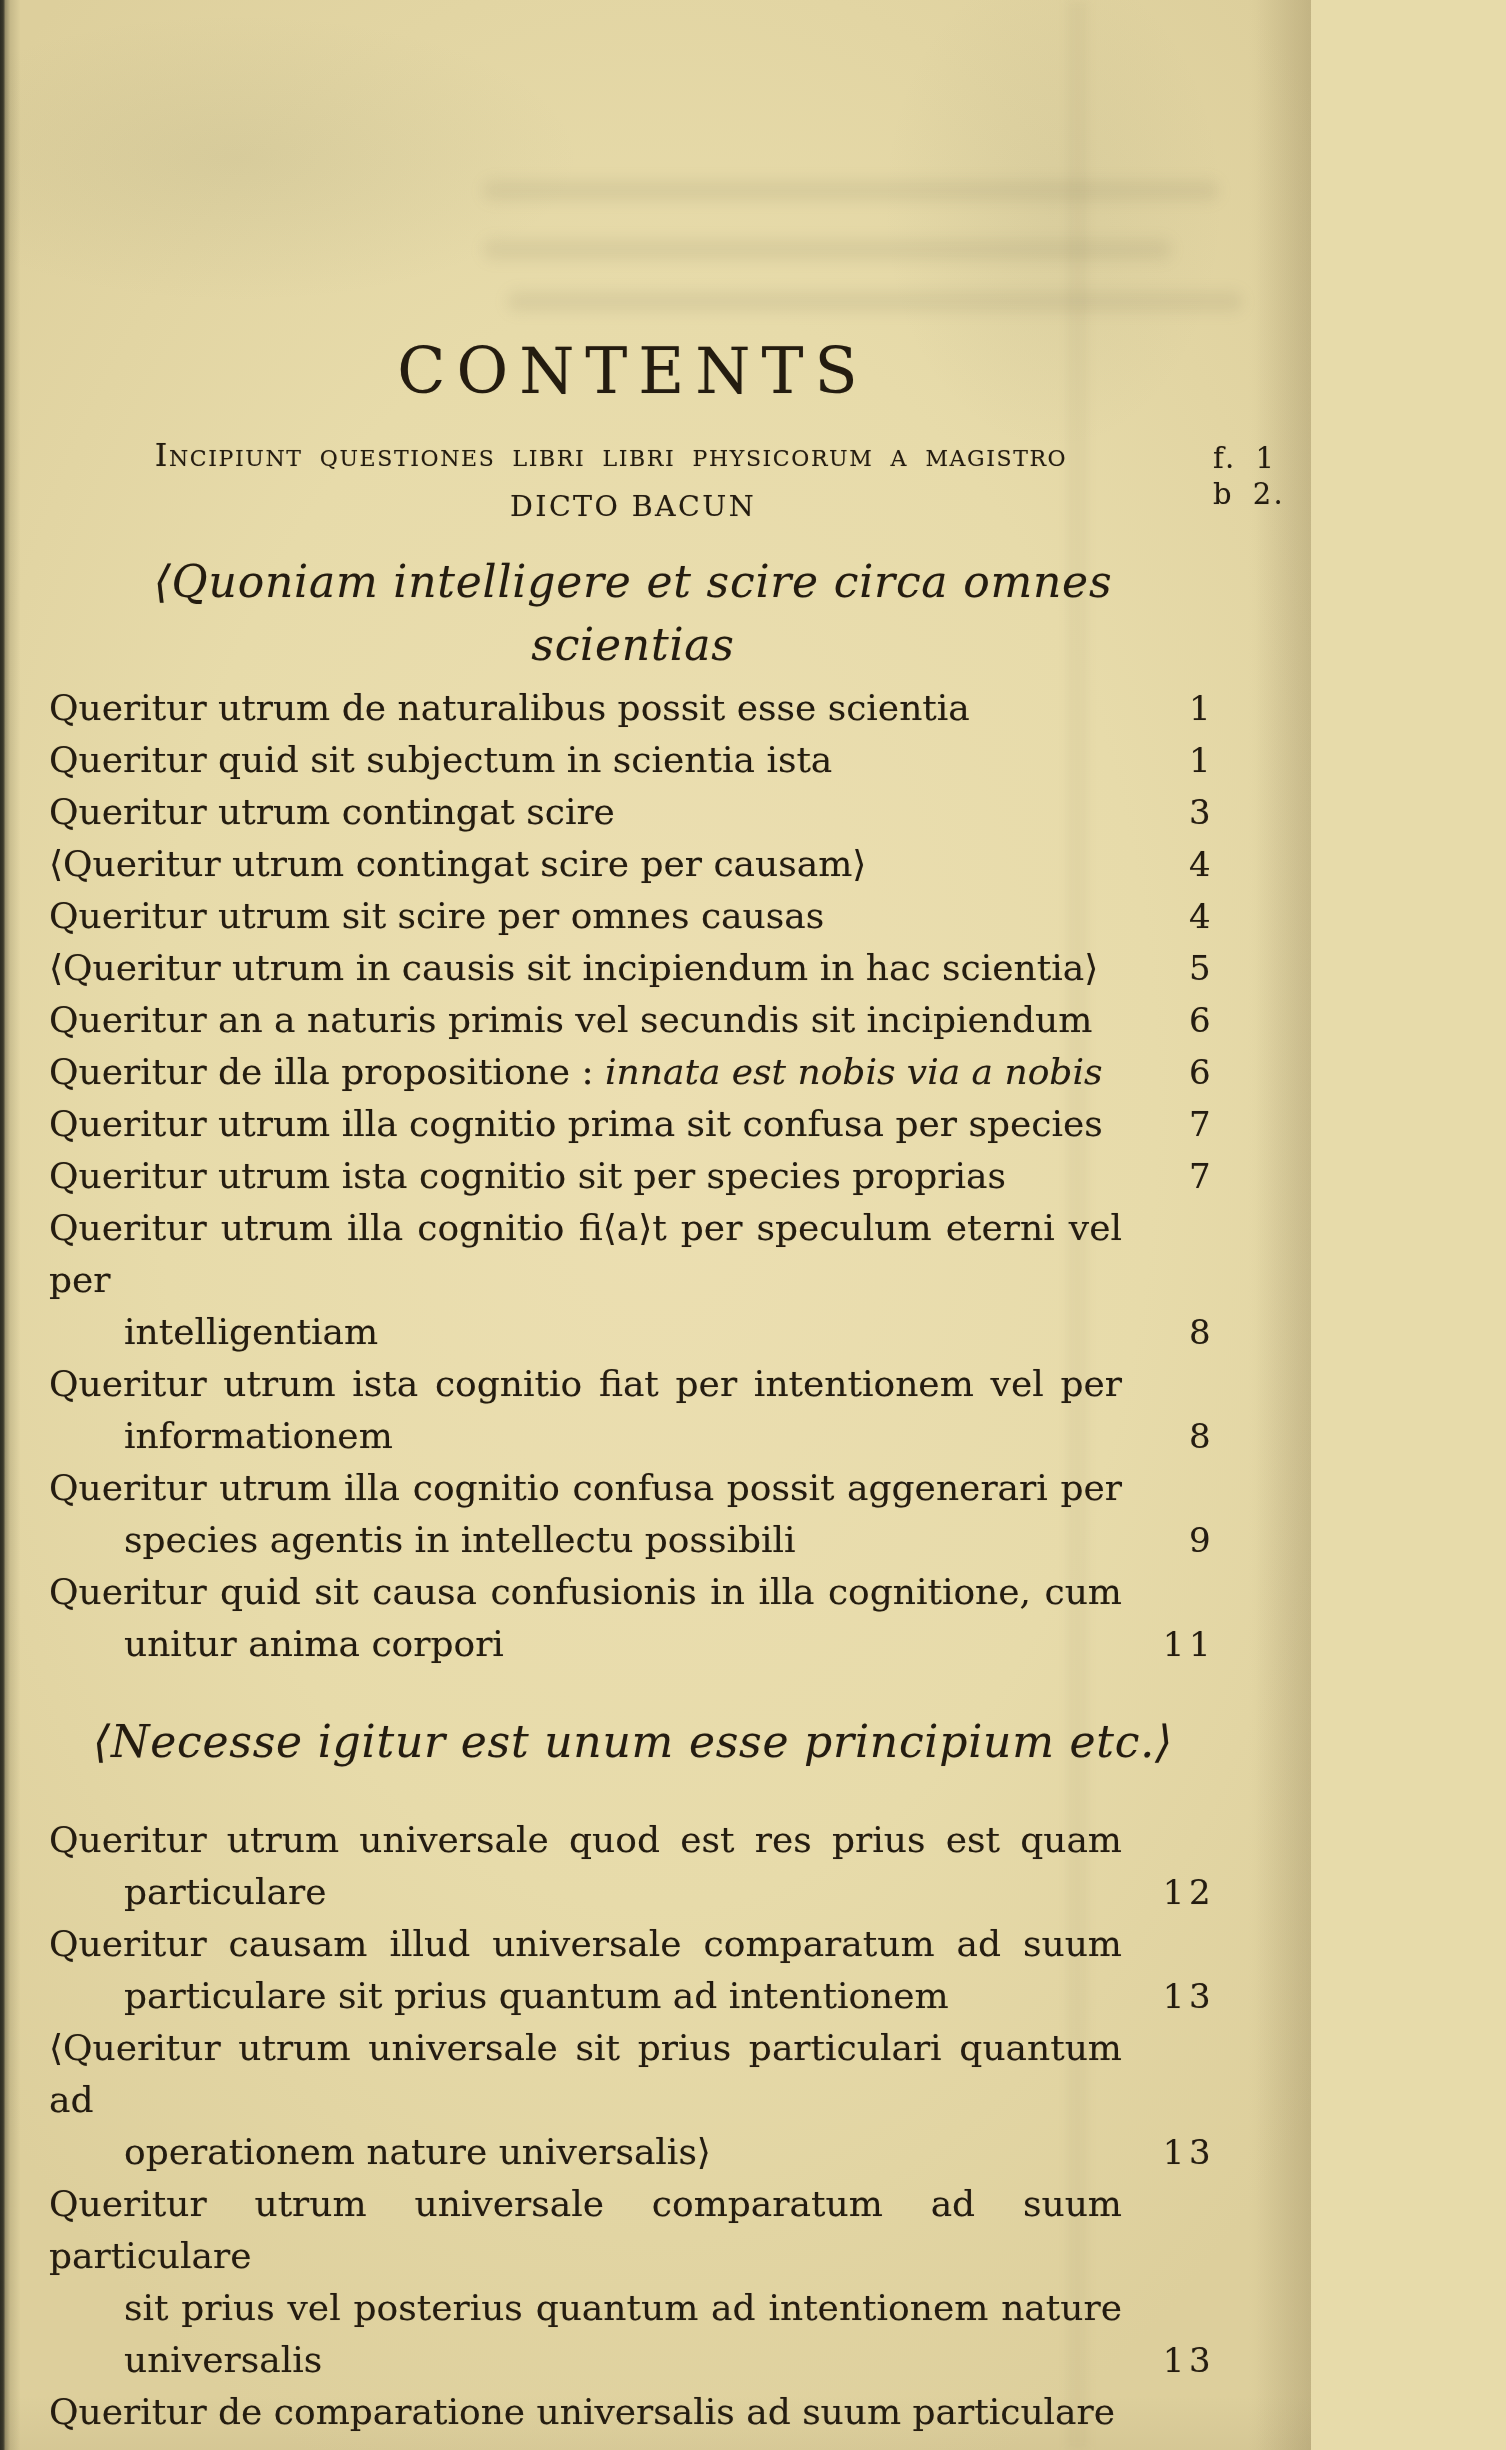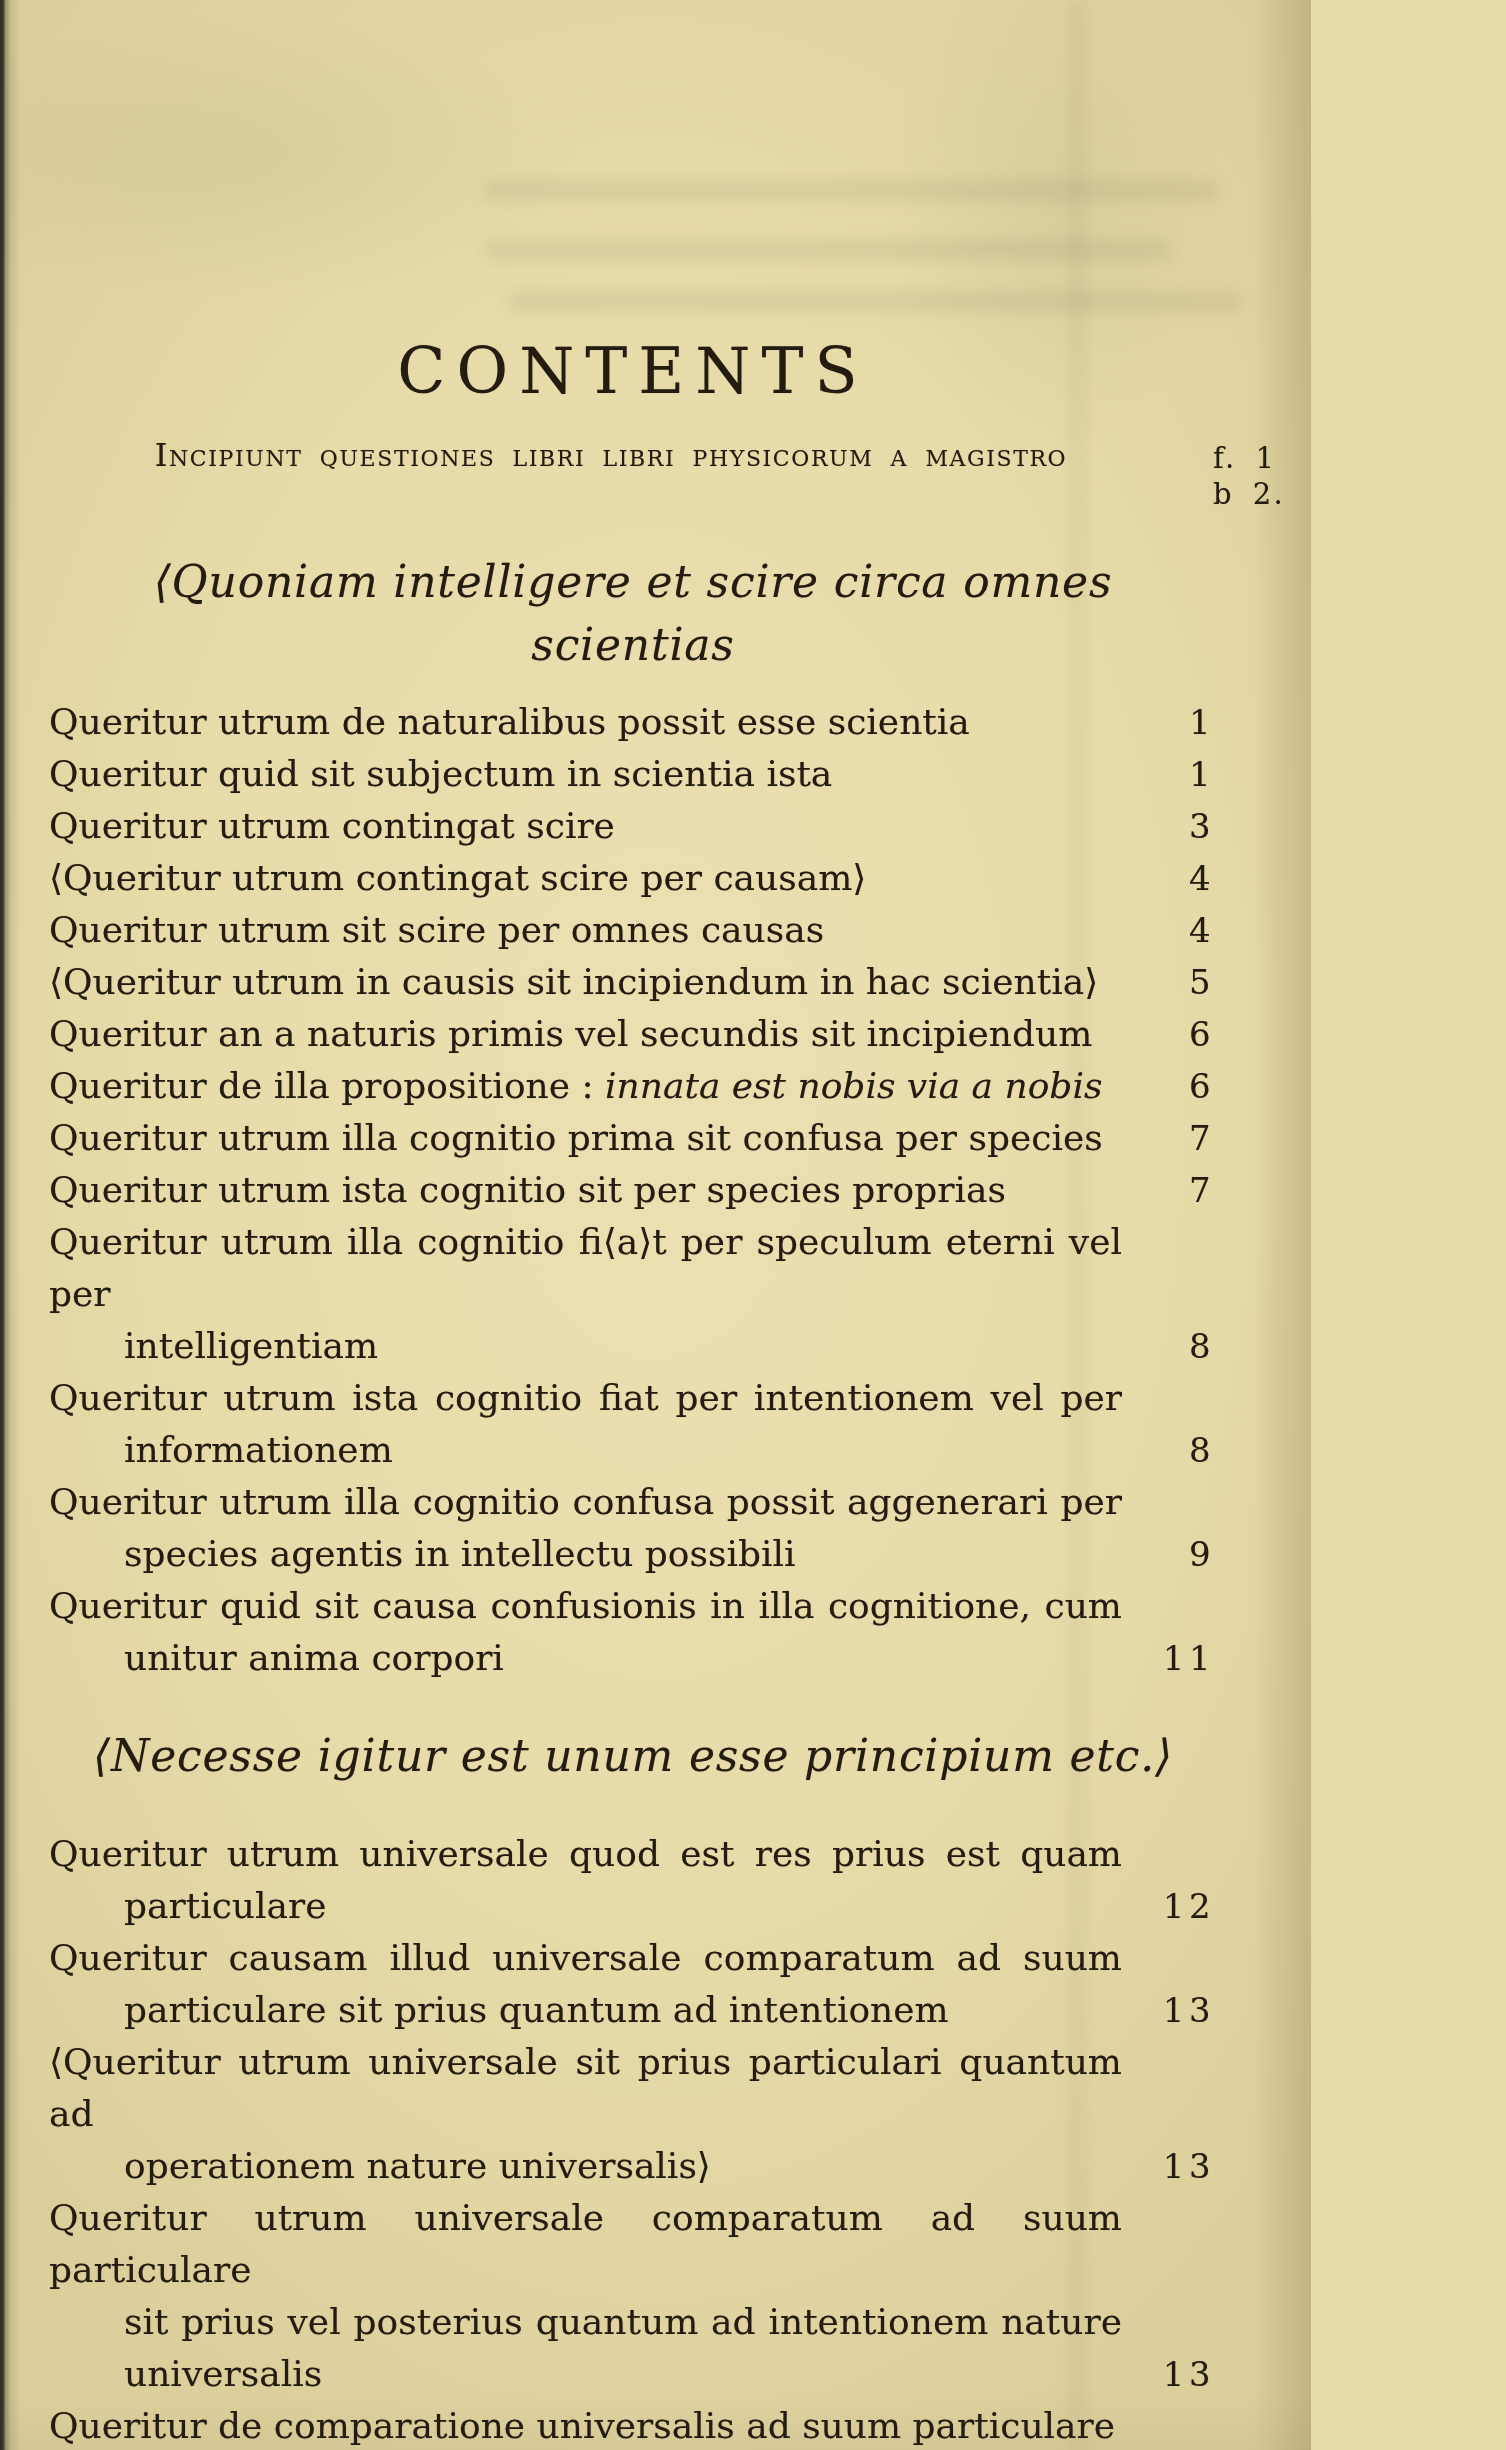--- a/index.html
+++ b/index.html
@@ -107,21 +107,21 @@
     left: 49px;
     width: 1168px;
   }
   .section-heading {
     text-align: center;
     font-style: italic;
     font-size: 44px;
     line-height: 63px;
     letter-spacing: 0.8px;
   }
-  .section-heading.first { margin-bottom: 20px; }
+  .section-heading.first { margin-bottom: 6px; }
   .section-heading.inflow { margin-top: 40px; margin-bottom: 41px; }
 
   .entry { position: relative; }
   .entry-text { padding-right: 95px; }
   .line {
     font-size: 36px;
     line-height: 52px;
     text-align: left;
   }
   .line.cont { padding-left: 75px; }
@@ -146,20 +146,21 @@
   <div class="ghost-band ghost-1"></div>
   <div class="ghost-band ghost-2"></div>
   <div class="ghost-band ghost-3"></div>
   <div class="crease"></div>
   <div class="right-shade"></div>
 
   <h1 class="title">CONTENTS</h1>
 
   <div class="incipit">Incipiunt questiones libri libri physicorum a magistro</div>
   <div class="folio">f. 1 b 2.</div>
+  <div class="dicto">DICTO BACUN</div>
 
   <div class="toc" id="toc-sections">
       <div>
         <div class="section-heading first">
           <div>⟨Quoniam intelligere et scire circa omnes scientias</div>
         </div>
         <div class="entry">
           <div class="entry-text">
             <div class="line">Queritur utrum de naturalibus possit esse scientia</div>
           </div>

